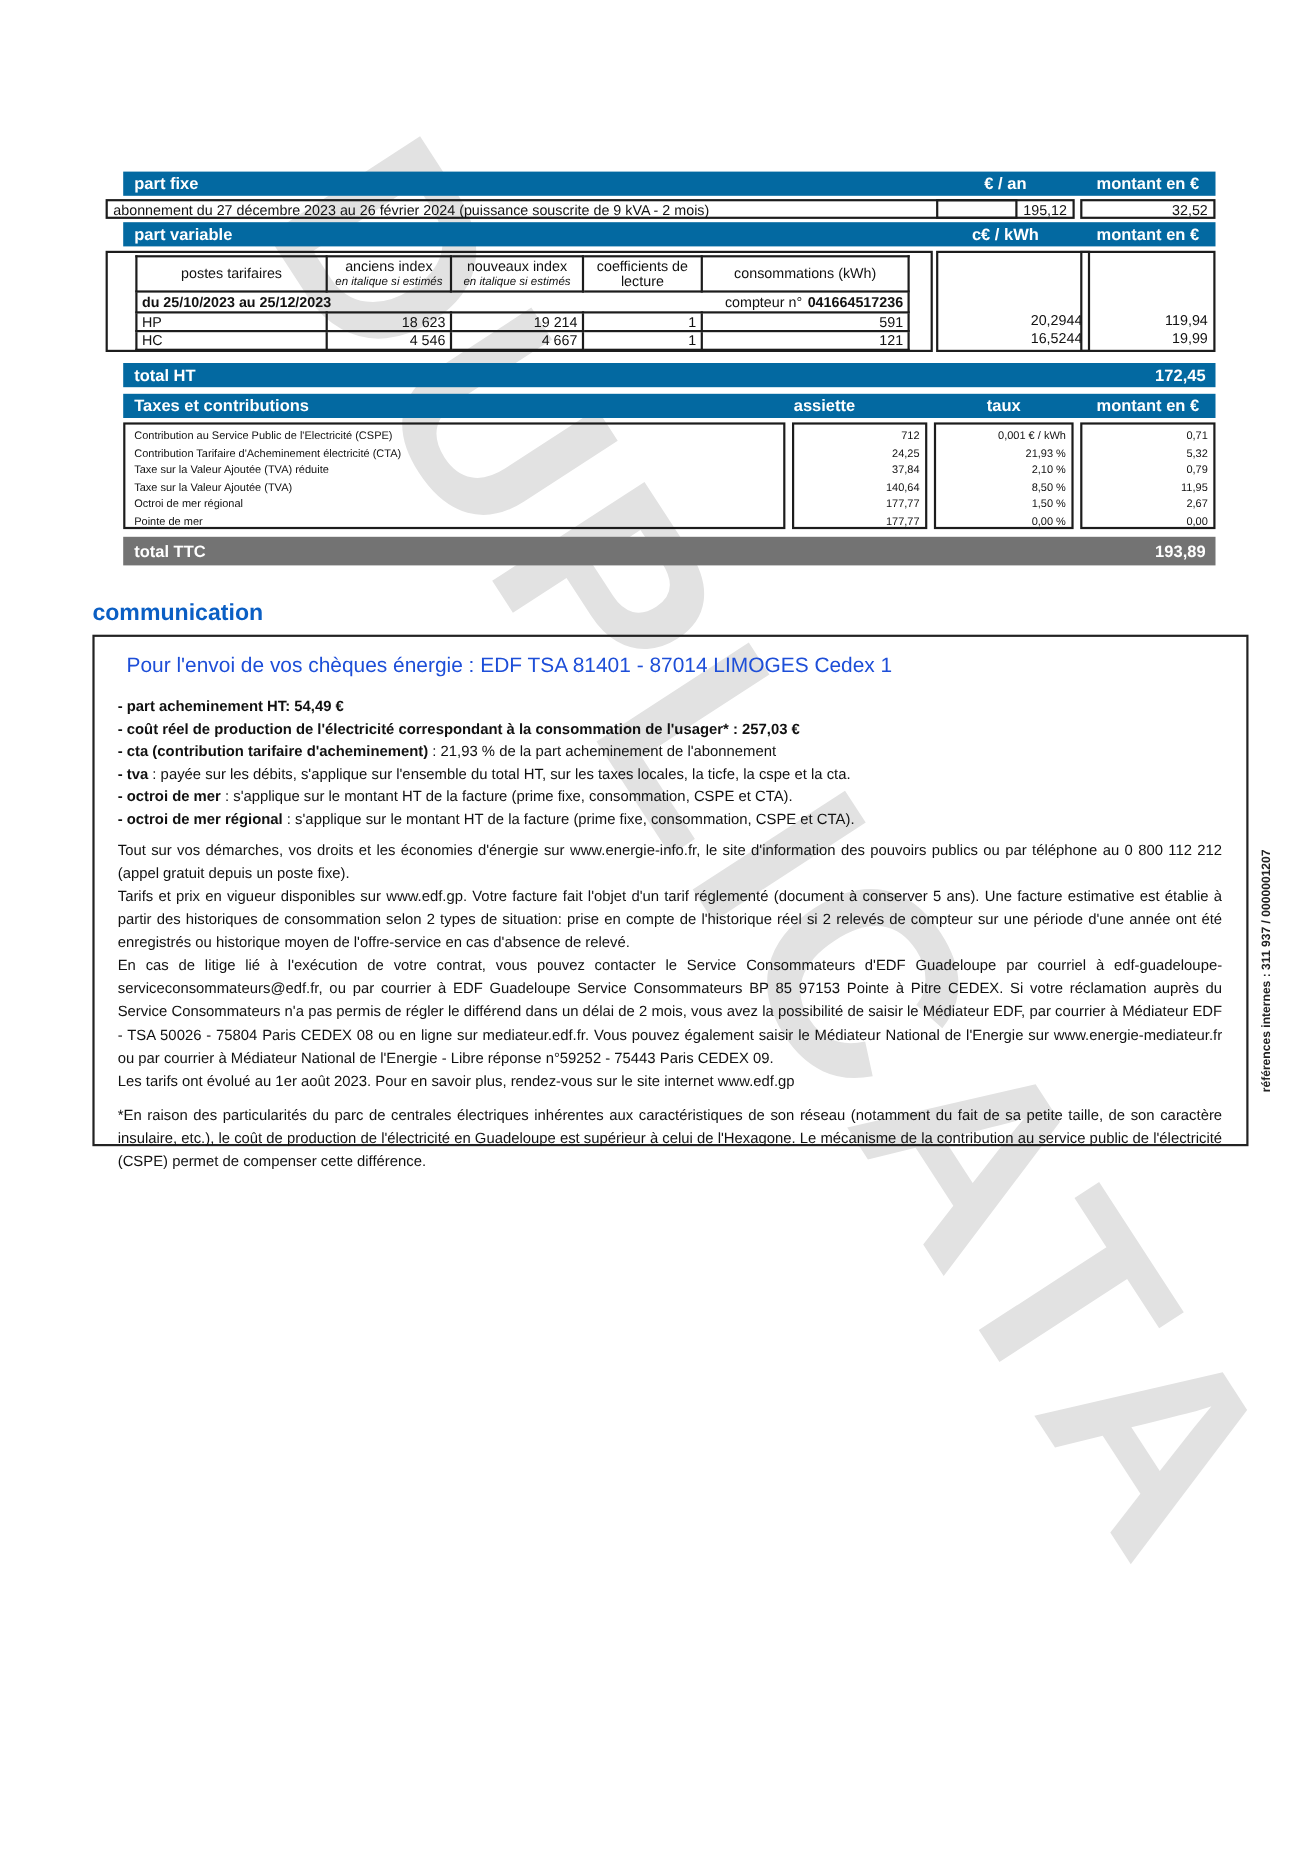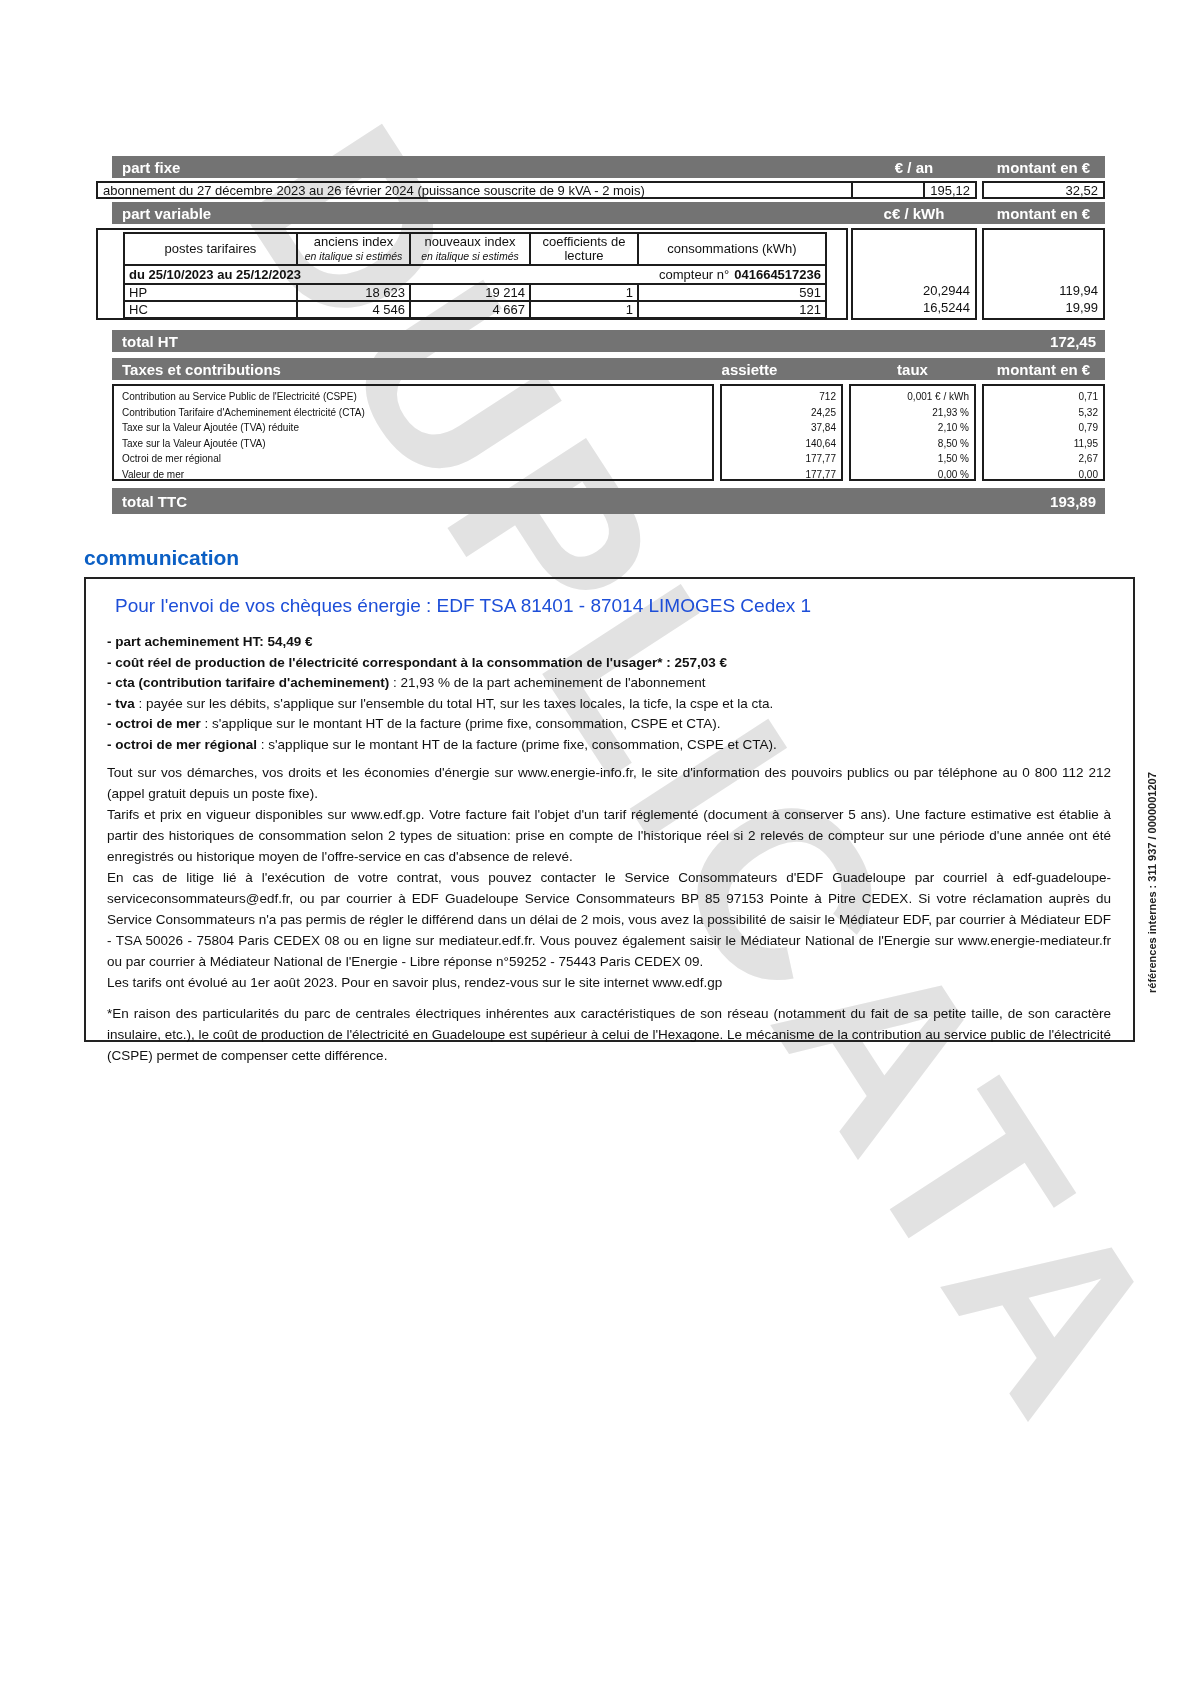--- a/index.html
+++ b/index.html
@@ -10,21 +10,21 @@
   
   .wm { position:absolute; left:420px; top:80px; z-index:0;
         transform-origin:0 0; transform:rotate(57deg);
         font-size:240px; font-weight:700; letter-spacing:14px;
         color:#e2e2e2; white-space:nowrap; }
 
   .z { position:absolute; z-index:1; }
 
   
   .bar { position:absolute; z-index:2; left:112px; width:993px; height:22px;
-         background:#737373; color:#fff; font-size:15px; font-weight:700;
+         background:#0369a1; color:#fff; font-size:15px; font-weight:700;
          display:flex; align-items:center; padding-left:10px; }
   .bar .colhead { position:absolute; top:0; height:22px; display:flex;
                   align-items:center; justify-content:center; }
   .bar .rightval { position:absolute; right:9px; top:0; height:22px;
                    display:flex; align-items:center; }
   .bar-ttc { background:#737373; height:26px; }
   .bar-ttc .rightval { height:26px; }
 
   
   .cellbox { position:absolute; z-index:1; border:2px solid #1c1c1c; background:transparent;
@@ -133,21 +133,21 @@
     <tr class="vals">
       <td>HC</td>
       <td class="num">4 546</td>
       <td class="num">4 667</td>
       <td class="num">1</td>
       <td class="num">121</td>
     </tr>
   </tbody>
     </table>
 
-  <div class="vbox" style="left:851px; top:228px; width:126px; height:92px;">
+  <div class="vbox" style="left:851px; top:228px; width:140px; height:92px;">
     <div>20,2944</div>
     <div>16,5244</div>
   </div>
   <div class="vbox" style="left:982px; top:228px; width:123px; height:92px;">
     <div>119,94</div>
     <div>19,99</div>
   </div>
 
   <div class="bar" style="top:330px;">
     <span>total HT</span>
@@ -160,21 +160,21 @@
     <span class="colhead" style="left:737px; width:127px;">taux</span>
     <span class="colhead" style="left:870px; width:123px;">montant en €</span>
   </div>
 
   <div class="listbox" style="left:112px; top:384px; width:602px; height:97px;">
     <div>Contribution au Service Public de l'Electricité (CSPE)</div>
     <div>Contribution Tarifaire d'Acheminement électricité (CTA)</div>
     <div>Taxe sur la Valeur Ajoutée (TVA) réduite</div>
     <div>Taxe sur la Valeur Ajoutée (TVA)</div>
     <div>Octroi de mer régional</div>
-    <div>Valeur de mer</div>
+    <div>Pointe de mer</div>
   </div>
   <div class="listbox right" style="left:720px; top:384px; width:123px; height:97px;">
     <div>712</div>
     <div>24,25</div>
     <div>37,84</div>
     <div>140,64</div>
     <div>177,77</div>
     <div>177,77</div>
   </div>
   <div class="listbox right" style="left:849px; top:384px; width:127px; height:97px;">

